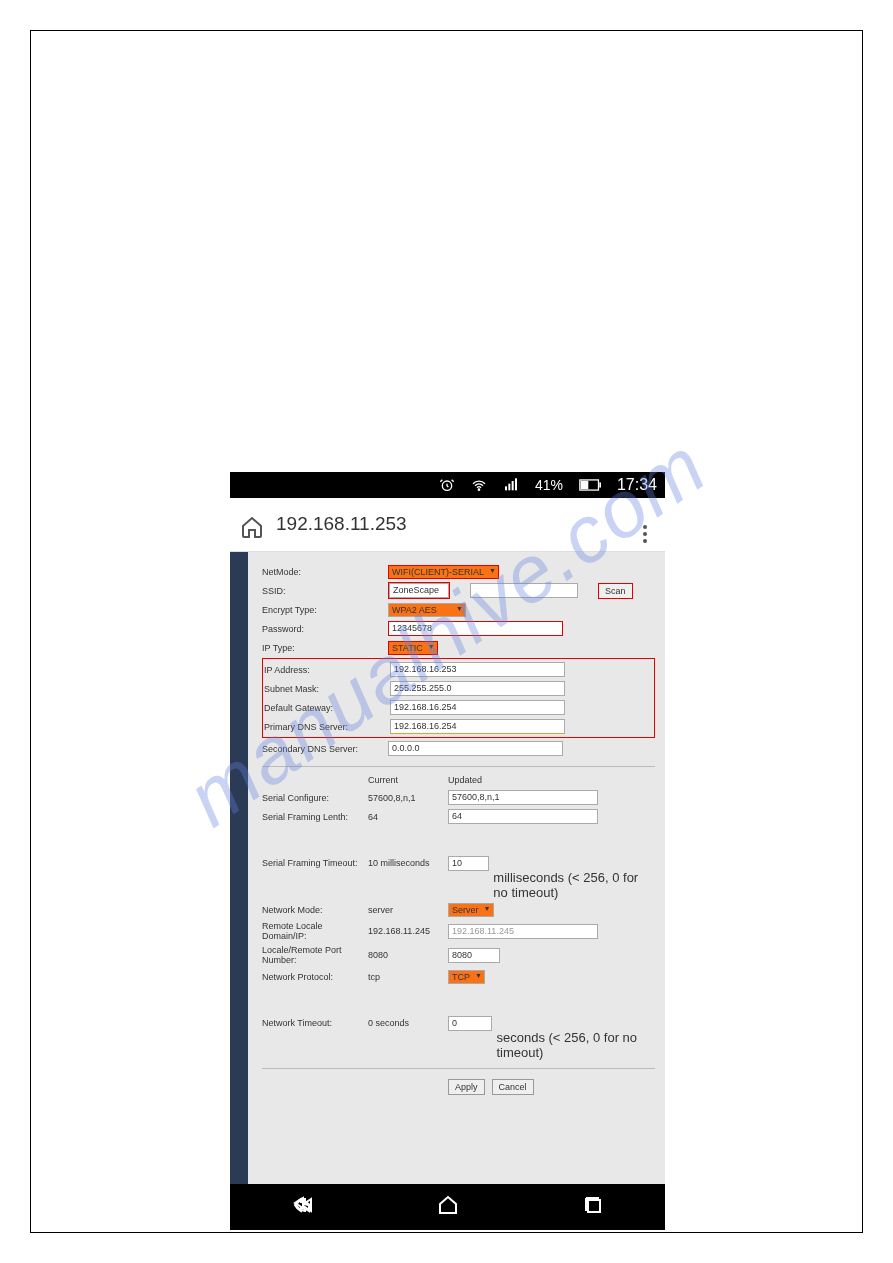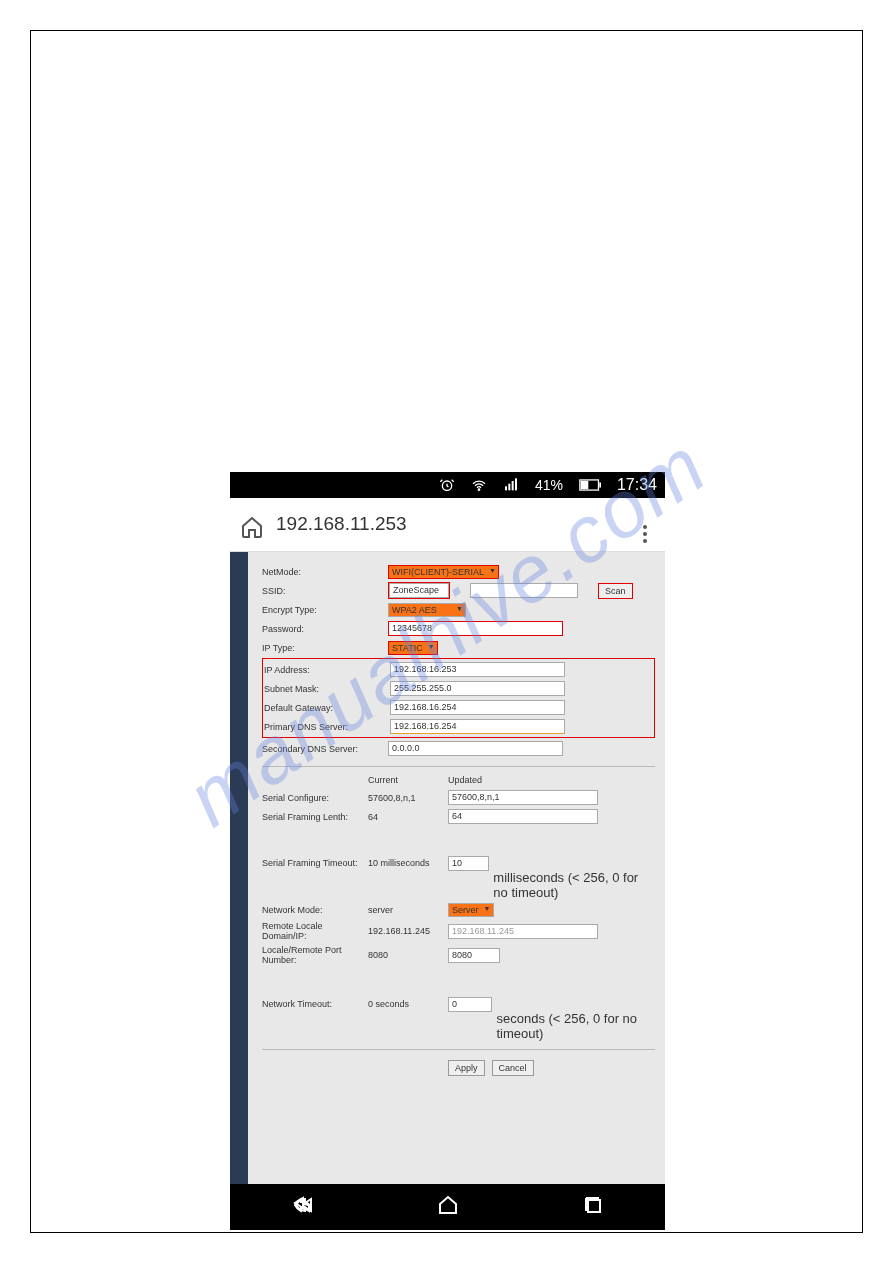--- a/index.html
+++ b/index.html
@@ -348,20 +348,27 @@
       </div>
 
       <div class="trow" style="min-height:24px;">
         <div class="c1">Locale/Remote Port Number:</div>
         <div class="c2">8080</div>
         <div class="c3">
             <div class="input input-sm">8080</div>
           </div>
       </div>
 
+      <div class="trow">
+        <div class="c1">Network Protocol:</div>
+        <div class="c2">tcp</div>
+        <div class="c3">
+            <div class="select">TCP</div>
+          </div>
+      </div>
 
       <div class="trow">
         <div class="c1">Network Timeout:</div>
         <div class="c2">0 seconds</div>
         <div class="c3">
           <div class="input input-sm">0</div>
           <span class="suffix">seconds (&lt; 256, 0 for no timeout)</span>
         </div>
       </div>
 

